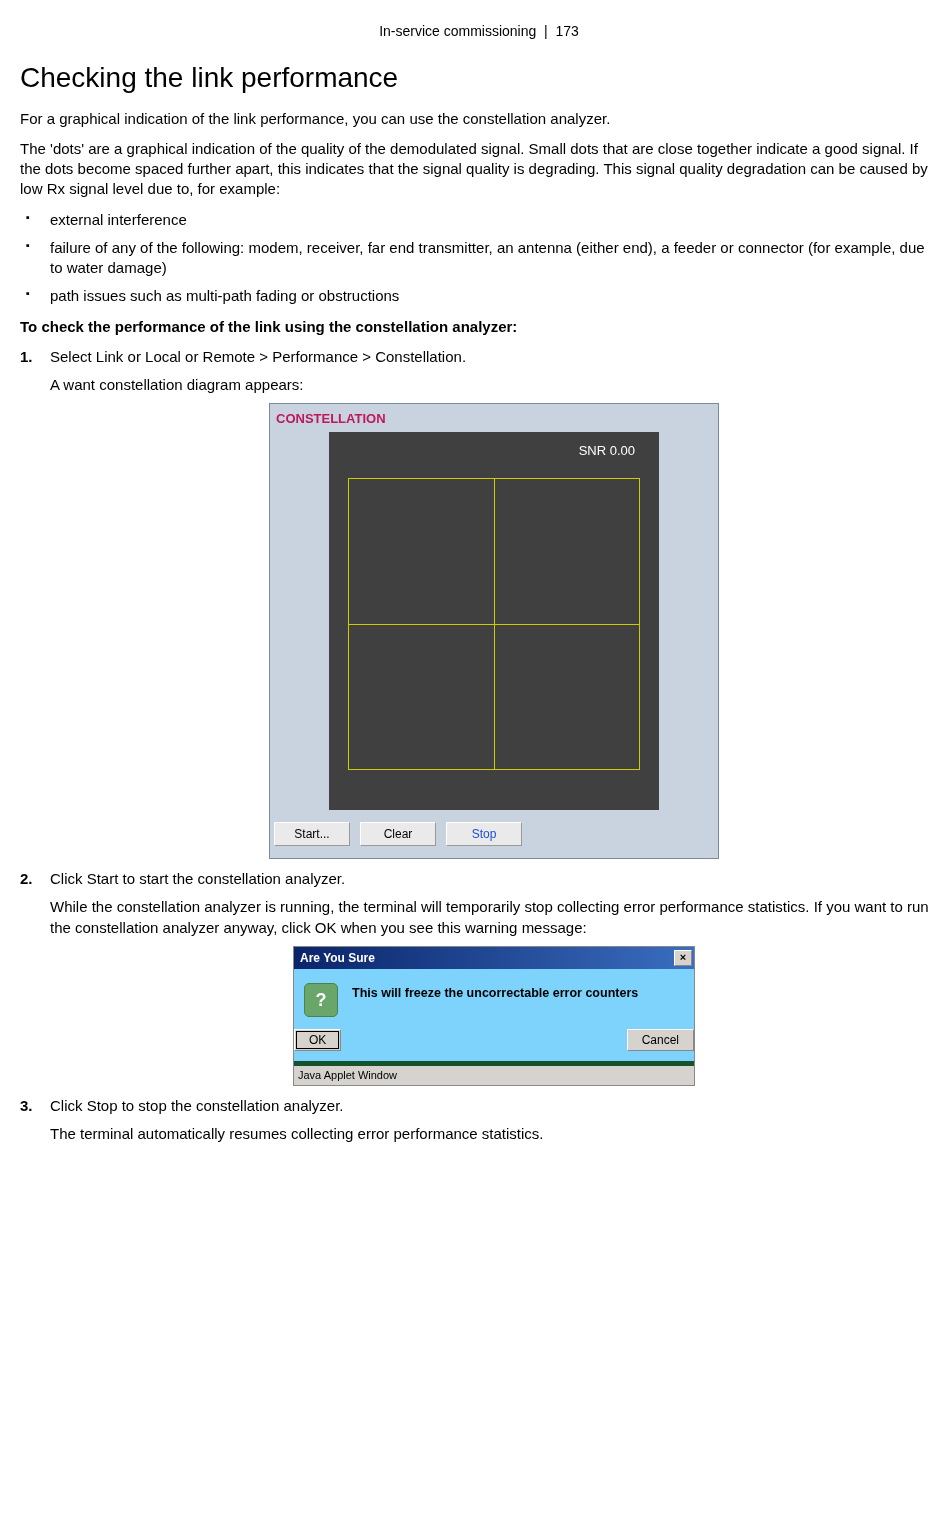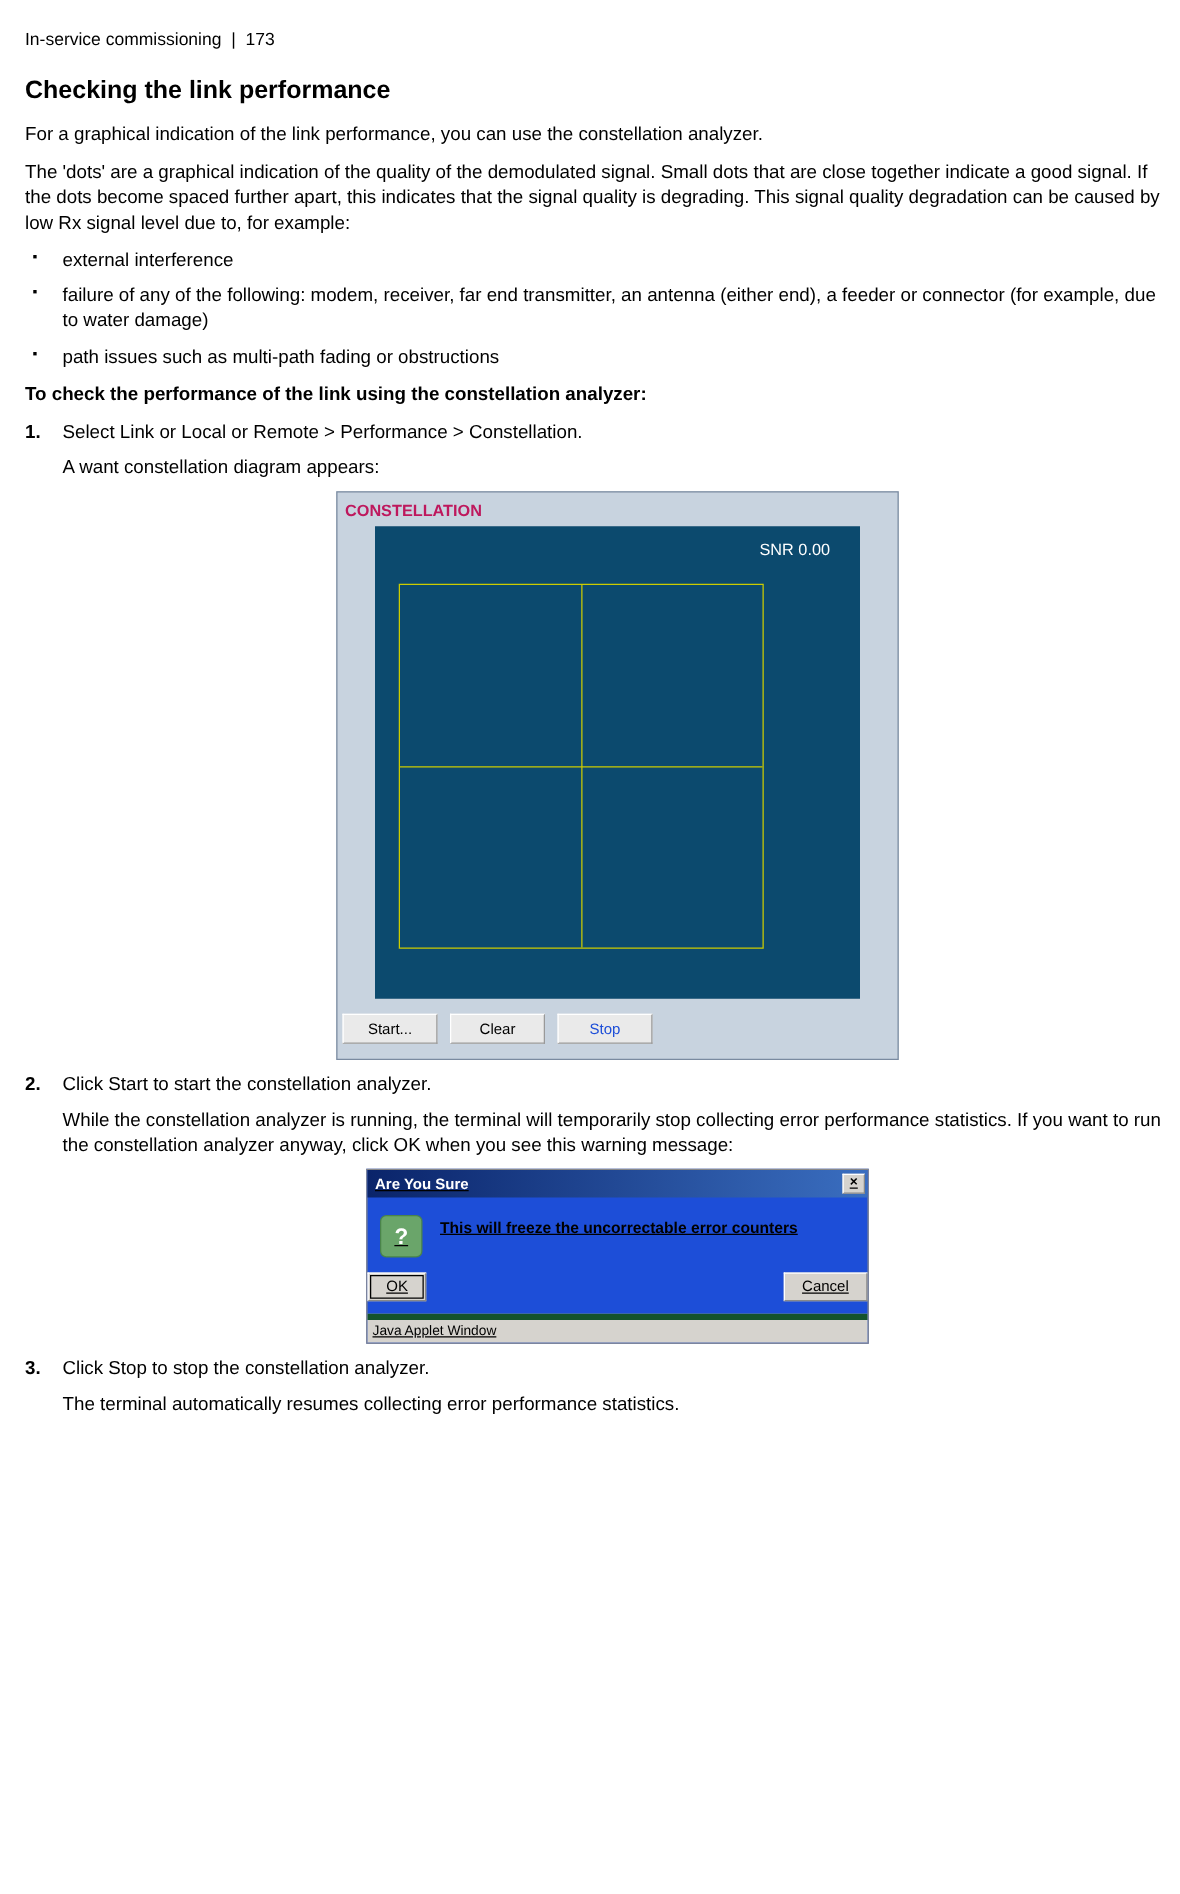--- a/index.html
+++ b/index.html
@@ -6,27 +6,27 @@
       font-family: Arial, Helvetica, sans-serif;
       font-size: 15px;
       color: #000;
       background: #fff;
       margin: 0;
       padding: 22px 6px 40px 20px;
       width: 918px;
       line-height: 1.35;
     }
     .header-line {
-      text-align: left;
+      text-align: center;
       font-size: 14px;
       margin-bottom: 18px;
     }
     h1 {
-      font-size: 20px;
-      font-weight: bold;
+      font-size: 28px;
+      font-weight: normal;
       margin: 0 0 12px 0;
     }
     p { margin: 0 0 10px 0; }
     ul.square {
       list-style: none;
       padding-left: 0;
       margin: 6px 0 10px 0;
     }
     ul.square li {
       position: relative;
@@ -74,23 +74,23 @@
     }
     .constellation-title {
       color: #be185d;
       font-weight: bold;
       font-size: 13px;
       font-family: Arial, sans-serif;
       padding: 2px 2px 4px 2px;
     }
     .plot-area {
       position: relative;
-      width: 388px;
+      width: 330px;
       height: 378px;
-      background: #0c4a6e;
+      background: #404040;
       margin: 0 auto 6px auto;
     }
     .snr-label {
       position: absolute;
       top: 10px;
       right: 24px;
       color: #fff;
       font-size: 13px;
       font-family: Arial, sans-serif;
     }
@@ -128,25 +128,24 @@
       font-size: 12px;
       min-width: 46px;
       text-align: center;
     }
     .win-btn.disabled {
       color: #1d4ed8;
     }
     
     .dialog {
       width: 400px;
-      background: #1d4ed8;
+      background: #7dd3fc;
       border: 1px solid #888;
       font-family: Tahoma, Arial, sans-serif;
       font-size: 12px;
-      text-decoration: underline;
     }
     .dialog-title {
       background: linear-gradient(to right, #0a246a, #3a6ec0);
       color: #fff;
       font-weight: bold;
       padding: 3px 2px 3px 6px;
       display: flex;
       justify-content: space-between;
       align-items: center;
     }

